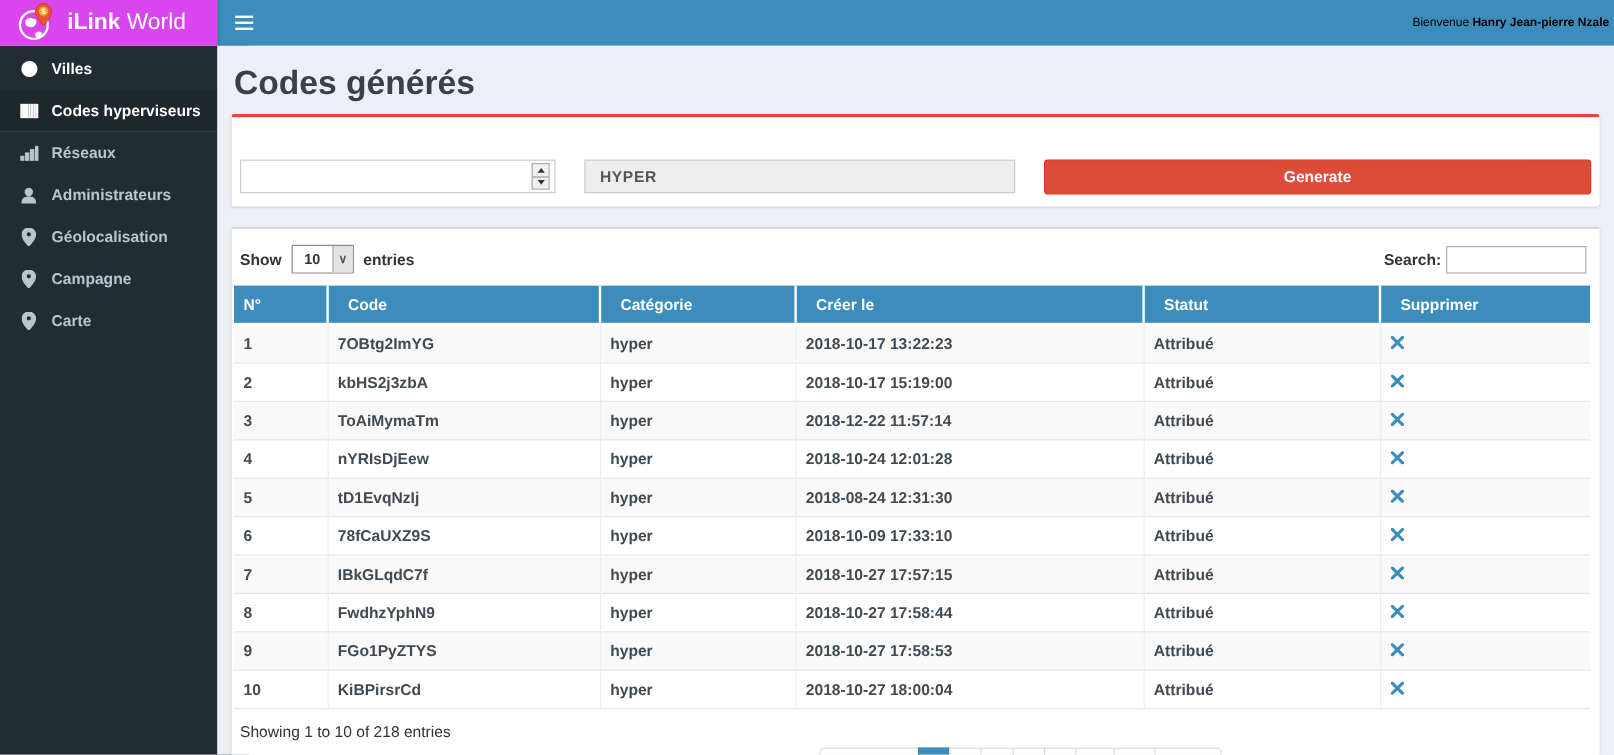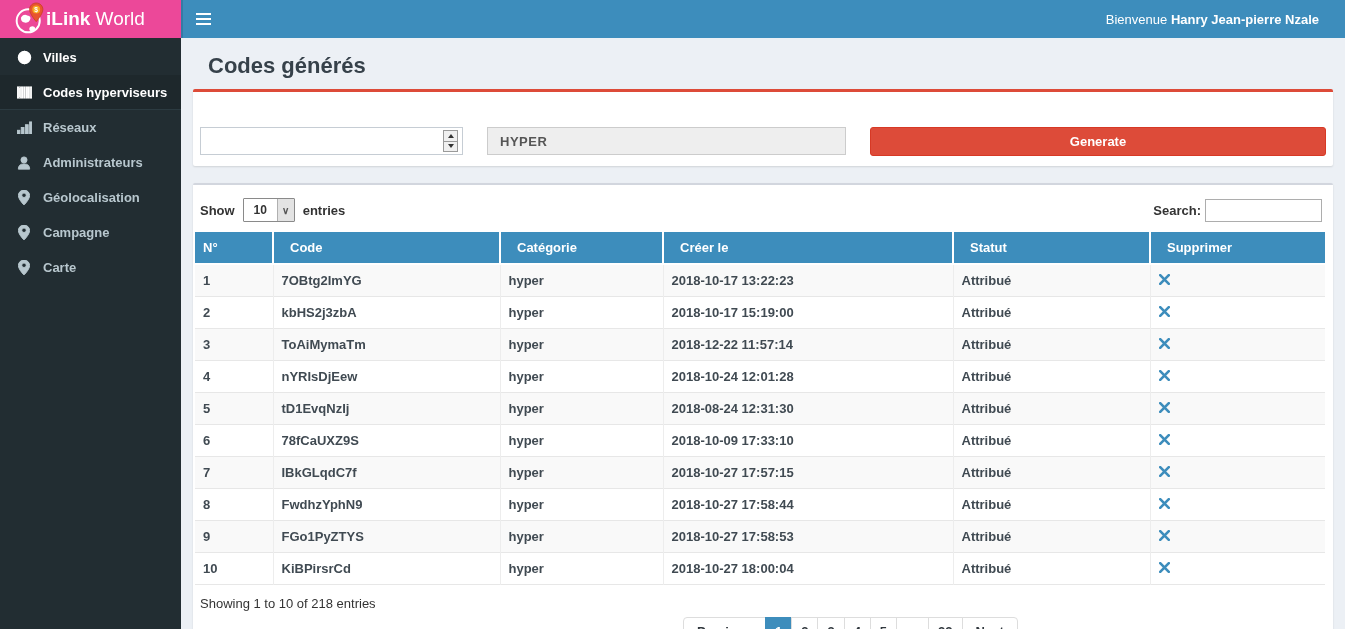--- a/index.html
+++ b/index.html
@@ -7,47 +7,47 @@
   body {
     font-family:"Liberation Sans", sans-serif;
     background:#ecf0f5;
     position:relative;
     overflow:hidden;
     color:#333;
   }
   
   .main-header { position:absolute; top:0; left:0; width:1345px; height:38px; z-index:10; display:flex; }
   .logo {
-    width:181px; height:38px; background:#ec4899; color:#fff;
-    display:flex; align-items:center; padding-left:14px; 
+    width:181px; height:38px; background:#d946ef; color:#fff;
+    display:flex; align-items:center; padding-left:14px; gap:10px;
   }
   .logo-text { font-size:19px; white-space:nowrap; }
   .logo-text b { font-weight:700; }
   .navbar {
     flex:1; background:#3d8dbc; display:flex; align-items:center;
     border-left:2px solid rgba(0,0,0,0.12);
   }
   .hamburger { width:40px; height:38px; display:flex; flex-direction:column; justify-content:center; align-items:center; gap:3px; cursor:pointer; }
   .hamburger span { display:block; width:15px; height:2px; background:#fff; }
-  .welcome { margin-left:auto; padding-right:26px; color:#ffffff; font-size:13px; }
+  .welcome { margin-left:auto; padding-right:4px; color:#000000; font-size:10px; }
   .welcome b { font-weight:700; }
   
   .sidebar { position:absolute; top:38px; left:0; width:207px; bottom:0; background:#222d32; padding-top:2px; }
   .side-item {
     height:35px; display:flex; align-items:center; gap:10px;
     padding-left:15px; font-size:13px; font-weight:700; color:#b8c7ce; cursor:pointer;
   }
   .side-item .icon { width:18px; display:flex; justify-content:center; }
   .side-item svg { fill:#b8c7ce; stroke:#b8c7ce; }
   .side-item.highlight, .side-item.active { color:#fff; }
   .side-item.highlight svg, .side-item.active svg { fill:#fff; stroke:#fff; }
   .side-item.active { background:#1e282c; border-bottom:1px solid #2c3b41; }
   
   .content-wrapper { position:absolute; top:38px; left:181px; right:0; bottom:0; background:#ecf0f5; padding:0 12px; overflow:hidden; }
-  .page-title { font-size:22px; font-weight:600; color:#36414a; margin:15px 0 10px 15px; }
+  .page-title { font-size:28px; font-weight:600; color:#36414a; margin:15px 0 10px 2px; }
   .panel { background:#fff; box-shadow:0 1px 2px rgba(0,0,0,0.12); border-radius:2px; }
   .form-panel { border-top:3px solid #dd4b39; padding:35px 7px 10px 7px; display:flex; gap:24px; margin-bottom:17px; }
   .num-wrap { position:relative; width:263px; }
   .num-input { width:100%; height:28px; border:1px solid #c6cdd4; background:#fff; padding:0 24px 0 10px; font-size:13px; font-family:inherit; }
   .spinner { position:absolute; right:5px; top:3px; width:15px; height:22px; border:1px solid #9a9a9a; display:flex; flex-direction:column; cursor:pointer; }
   .spin-btn { flex:1; background:#f0f0f0; display:flex; align-items:center; justify-content:center; }
   .spin-btn + .spin-btn { border-top:1px solid #9a9a9a; }
   .tri-up { width:0; height:0; border-left:3px solid transparent; border-right:3px solid transparent; border-bottom:4px solid #333; }
   .tri-down { width:0; height:0; border-left:3px solid transparent; border-right:3px solid transparent; border-top:4px solid #333; }
   .cat-input {

